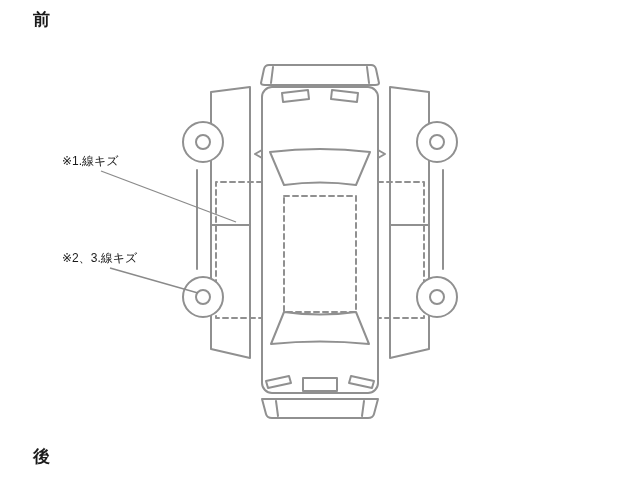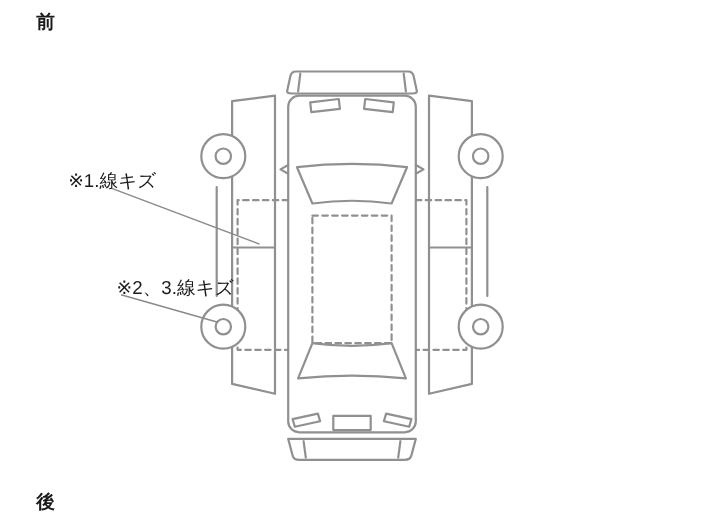--- a/index.html
+++ b/index.html
@@ -17,26 +17,26 @@
     font-size: 17px;
     font-weight: 600;
     color: #1a1a1a;
     letter-spacing: 0.5px;
     user-select: none;
   }
   .corner-label.front { left: 33px; top: 8px; }
   .corner-label.rear  { left: 33px; top: 445px; }
   .note-label {
     position: absolute;
-    font-size: 17px;
+    font-size: 12px;
     color: #1a1a1a;
     user-select: none;
   }
   .note-label.n1 { left: 62px; top: 153px; }
-  .note-label.n2 { left: 62px; top: 250px; margin-left: 44px; }
+  .note-label.n2 { left: 62px; top: 250px; }
 </style>
 </head>
 <body>
 
 <div class="stage">
 
   <svg class="diagram-svg" width="640" height="480" viewBox="0 0 640 480">
     <g stroke="#909090" stroke-width="2" fill="none" stroke-linejoin="round" stroke-linecap="round">
 
       <path d="M250,87 L211,92 L211,349 L250,358 Z"></path>

